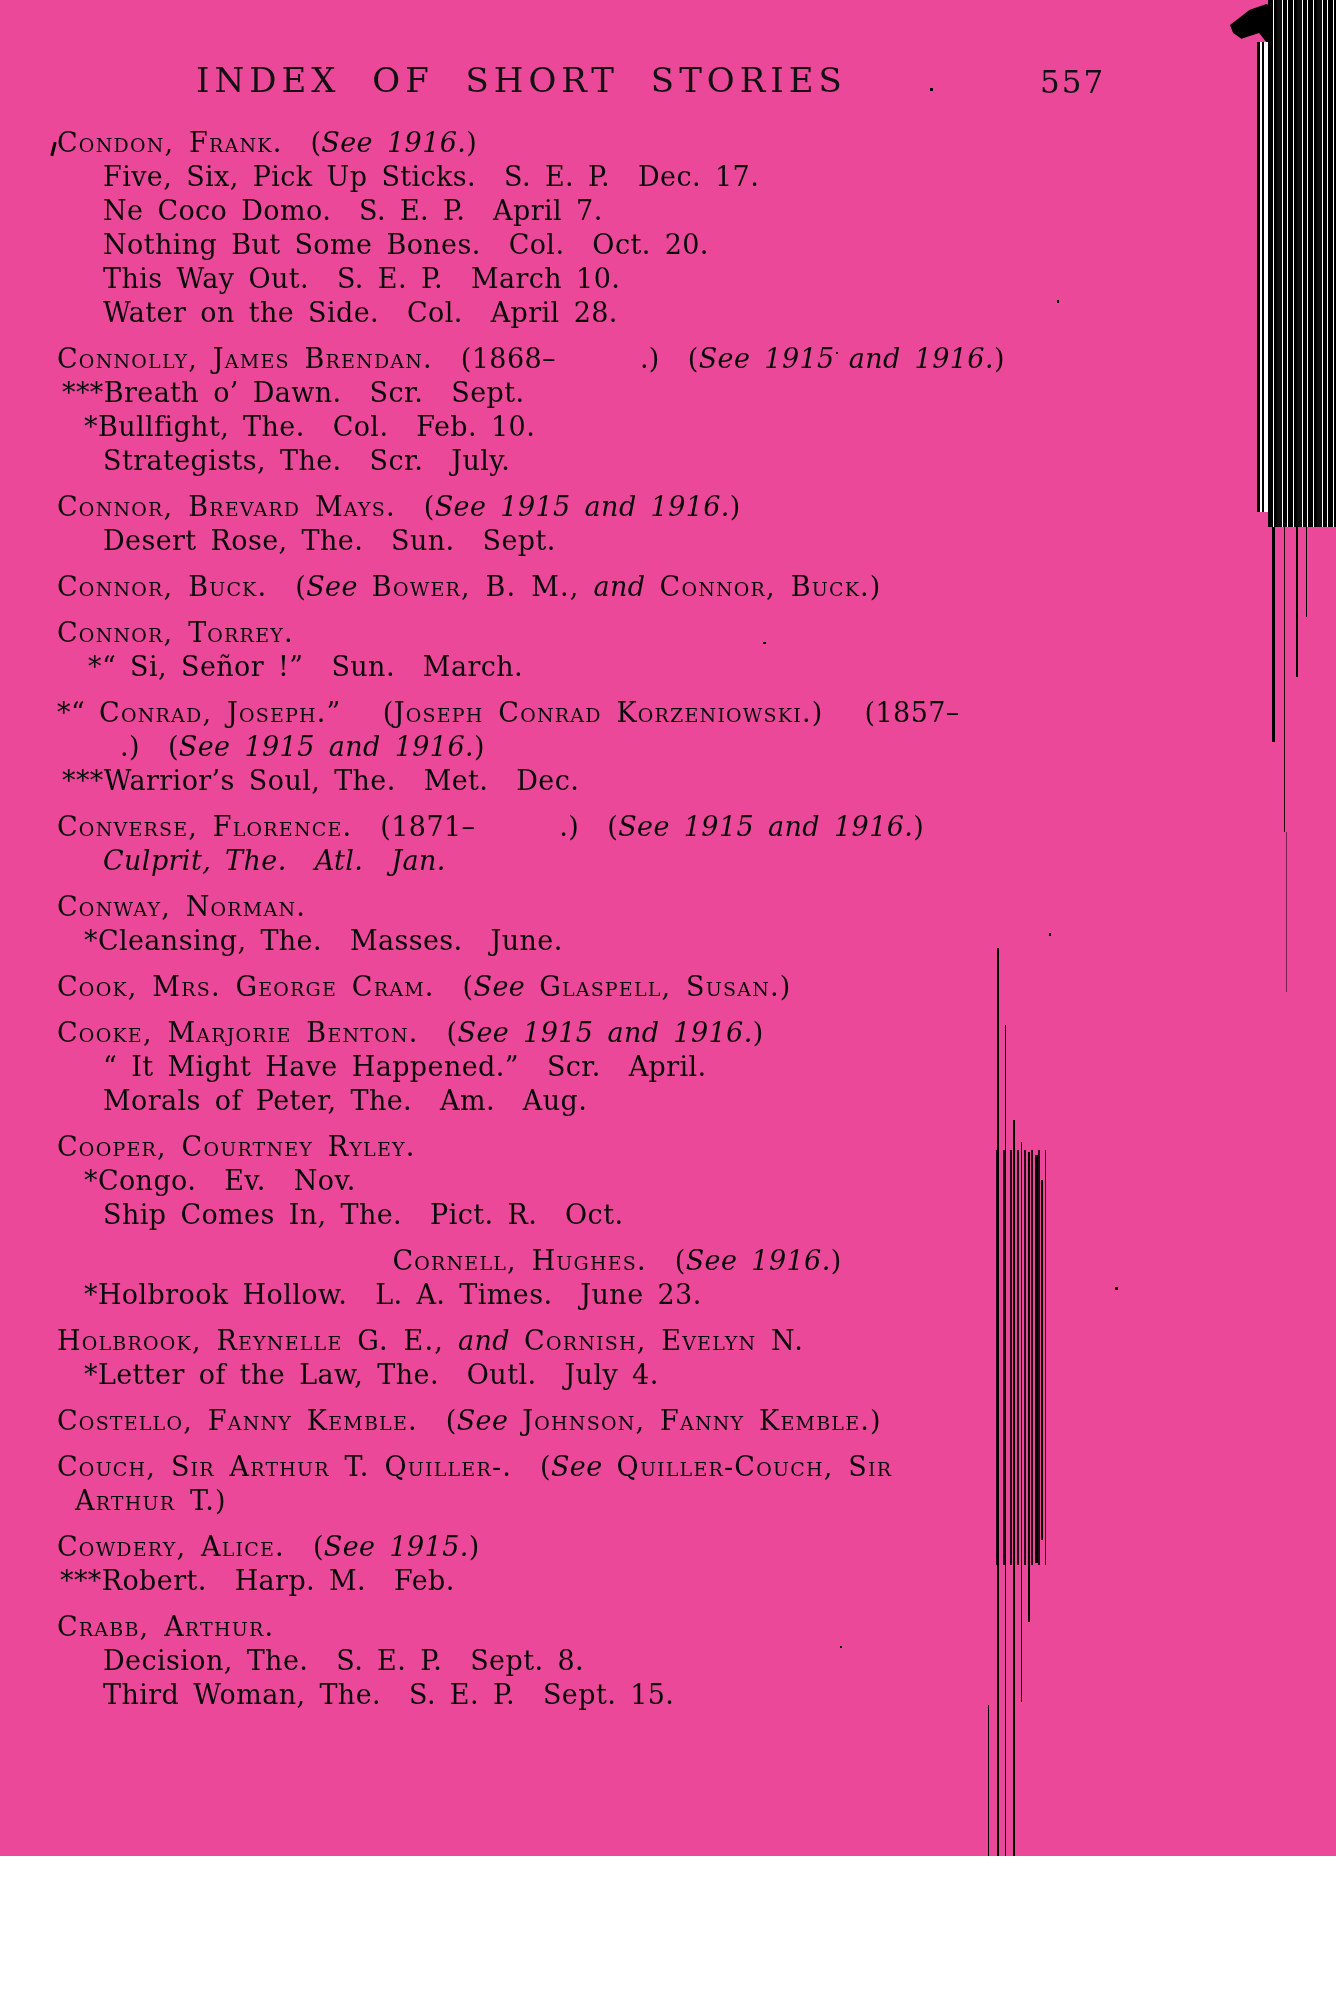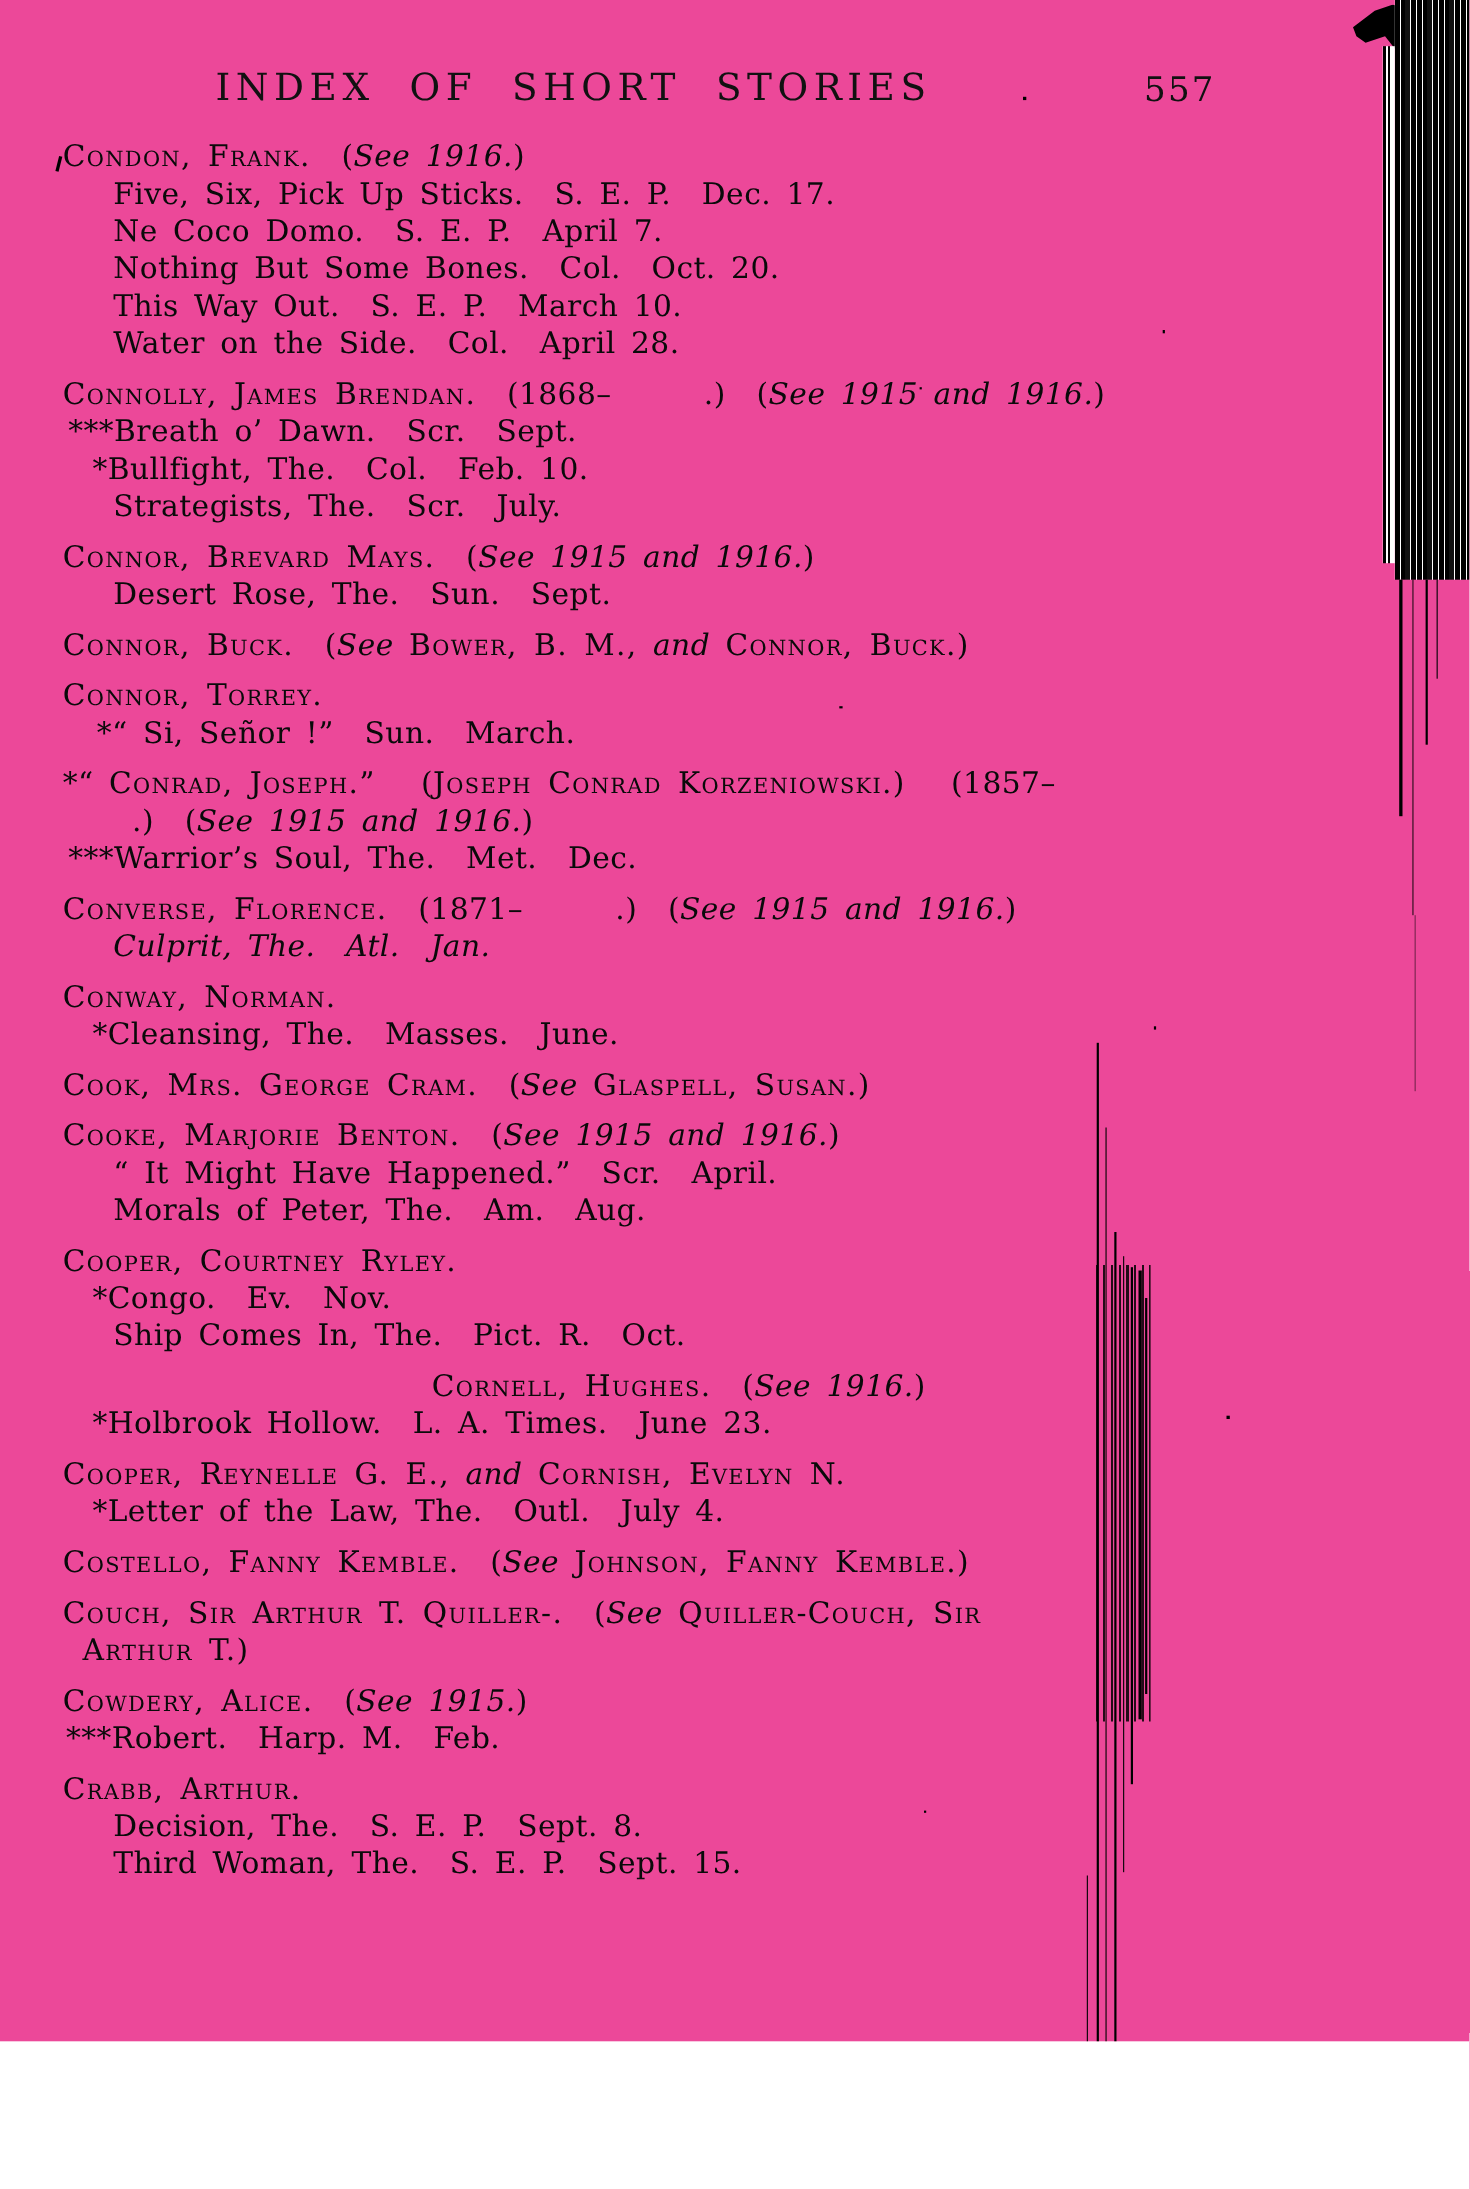--- a/index.html
+++ b/index.html
@@ -99,21 +99,21 @@
       <div class="entry">
         <div class="line" style="padding-left: 0px;"><span class="sc">Cooper, Courtney Ryley.</span></div>
         <div class="line" style="padding-left: 27px;"><span class="p">*Congo.  Ev.  Nov.</span></div>
         <div class="line" style="padding-left: 46px;"><span class="p">Ship Comes In, The.  Pict. R.  Oct.</span></div>
       </div>
       <div class="entry">
         <div class="line" style="padding-left: 0px; text-align: center;"><span class="sc">Cornell, Hughes.</span><span class="p">  (</span><span class="i">See 1916.</span><span class="p">)</span></div>
         <div class="line" style="padding-left: 27px;"><span class="p">*Holbrook Hollow.  L. A. Times.  June 23.</span></div>
       </div>
       <div class="entry">
-        <div class="line" style="padding-left: 0px;"><span class="sc">Cooper, Reynelle G. E.,</span><span class="p"> </span><span class="i">and</span><span class="p"> </span><span class="sc">Cornish, Evelyn N.</span></div>
+        <div class="line" style="padding-left: 0px;"><span class="sc">Holbrook, Reynelle G. E.,</span><span class="p"> </span><span class="i">and</span><span class="p"> </span><span class="sc">Cornish, Evelyn N.</span></div>
         <div class="line" style="padding-left: 27px;"><span class="p">*Letter of the Law, The.  Outl.  July 4.</span></div>
       </div>
       <div class="entry">
         <div class="line" style="padding-left: 0px;"><span class="sc">Costello, Fanny Kemble.</span><span class="p">  (</span><span class="i">See</span><span class="p"> </span><span class="sc">Johnson, Fanny Kemble.</span><span class="p">)</span></div>
       </div>
       <div class="entry">
         <div class="line" style="padding-left: 0px;"><span class="sc">Couch, Sir Arthur T. Quiller-.</span><span class="p">  (</span><span class="i">See</span><span class="p"> </span><span class="sc">Quiller-Couch, Sir</span></div>
         <div class="line" style="padding-left: 18px;"><span class="sc">Arthur T.</span><span class="p">)</span></div>
       </div>
       <div class="entry">

